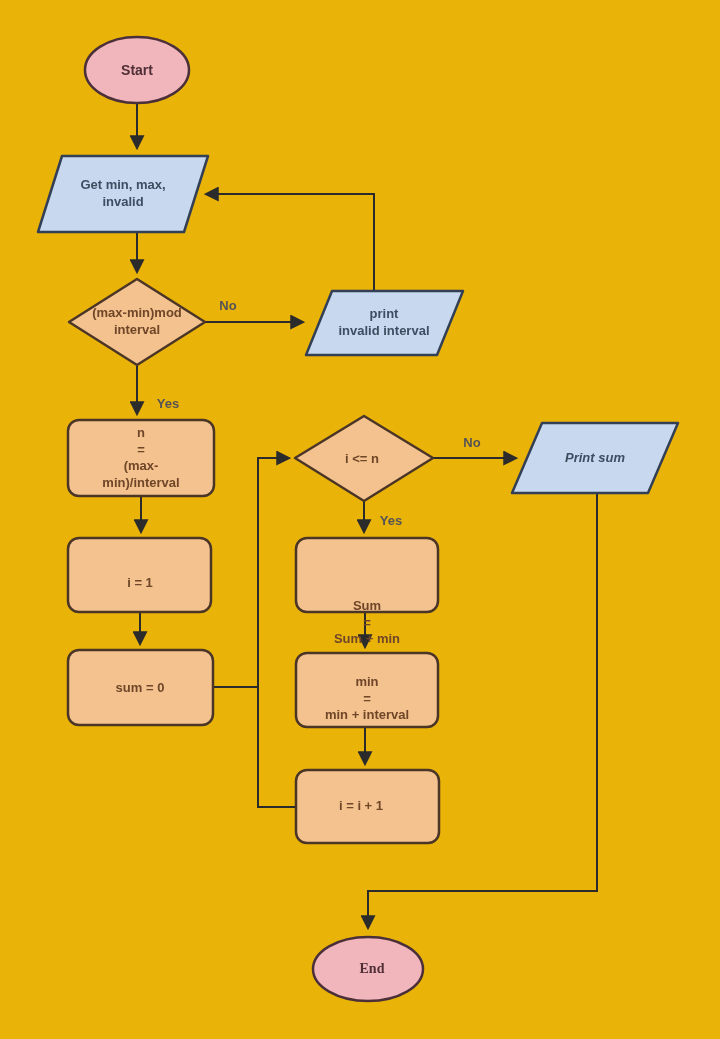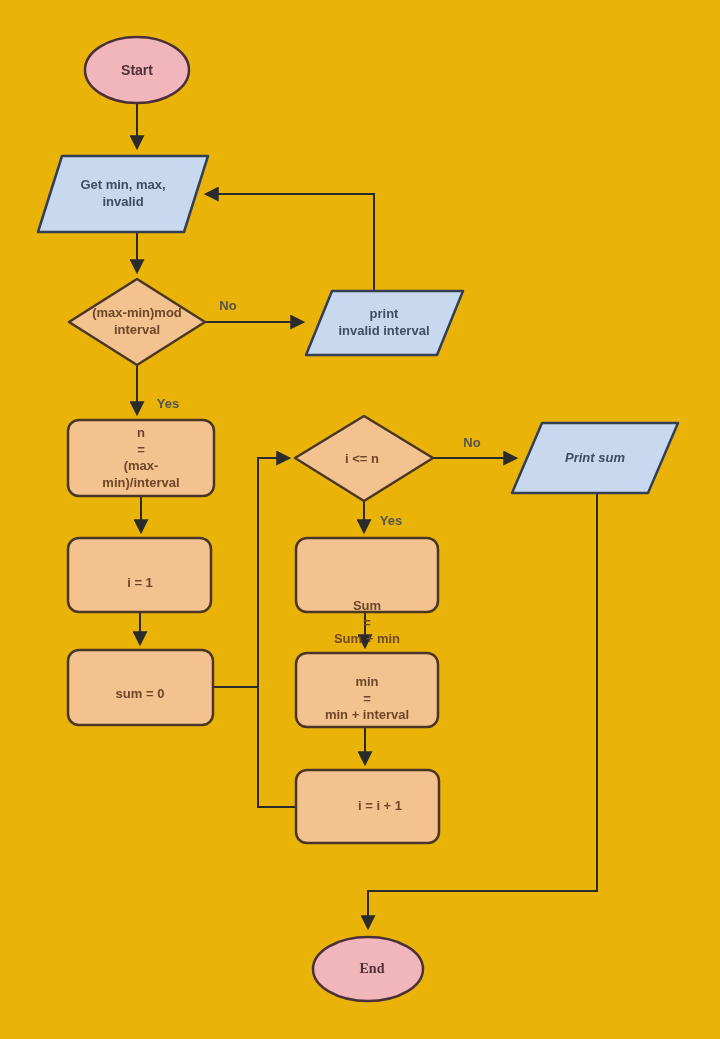--- a/index.html
+++ b/index.html
@@ -85,30 +85,30 @@
 invalid</div>
   <div class="lbl t-proc" style="left:72px;  top:301px; width:130px; height:42px;">(max-min)mod
 interval</div>
   <div class="lbl t-io" style="left:314px; top:302px; width:140px; height:42px;">print
 invalid interval</div>
   <div class="lbl t-proc" style="left:71px;  top:423px; width:140px; height:70px; line-height:1.27;">n
 =
 (max-
 min)/interval</div>
   <div class="lbl t-proc" style="left:90px;  top:573px; width:100px; height:20px;">i = 1</div>
-  <div class="lbl t-proc" style="left:90px;  top:678px; width:100px; height:20px;margin-top:6px;">sum = 0</div>
+  <div class="lbl t-proc" style="left:90px;  top:678px; width:100px; height:20px;">sum = 0</div>
   <div class="lbl t-proc" style="left:322px; top:449px; width:80px;  height:20px;">i &lt;= n</div>
   <div class="lbl t-io" style="left:545px; top:448px; width:100px; height:20px;font-style:italic;">Print sum</div>
   <div class="lbl t-proc" style="left:307px; top:546px; width:120px; height:58px;margin-top:48px;">Sum
 =
 Sum + min</div>
   <div class="lbl t-proc" style="left:302px; top:661px; width:130px; height:58px;margin-top:9px;">min
 =
 min + interval</div>
-  <div class="lbl t-proc" style="left:330px; top:796px; width:100px; height:20px;">i = i + 1</div>
+  <div class="lbl t-proc" style="left:311px; top:796px; width:100px; height:20px;">i = i + 1</div>
   <div class="lbl t-term" style="left:332px; top:959px; width:80px;  height:20px;font-family:Liberation Serif, serif;">End</div>
 
   <div class="lbl t-edge" style="left:210px; top:297px; width:36px; height:18px;">No</div>
   <div class="lbl t-edge" style="left:148px; top:395px; width:40px; height:18px;">Yes</div>
   <div class="lbl t-edge" style="left:454px; top:434px; width:36px; height:18px;">No</div>
   <div class="lbl t-edge" style="left:371px; top:512px; width:40px; height:18px;">Yes</div>
 
 </div>
 
 </body></html>

